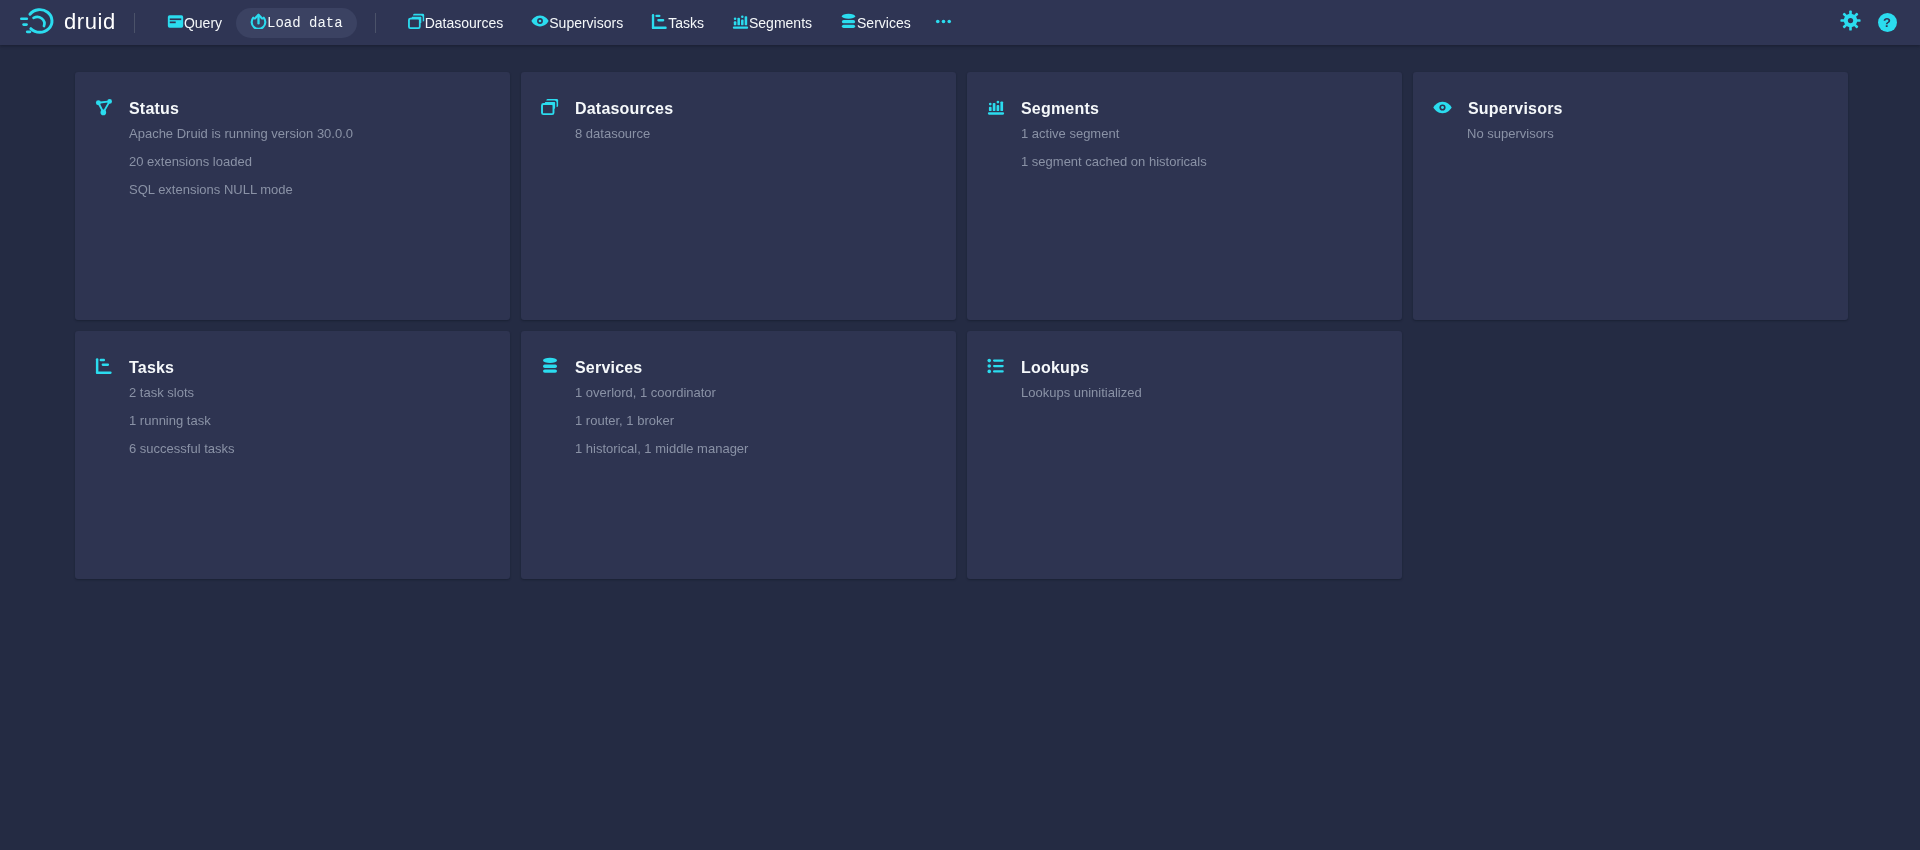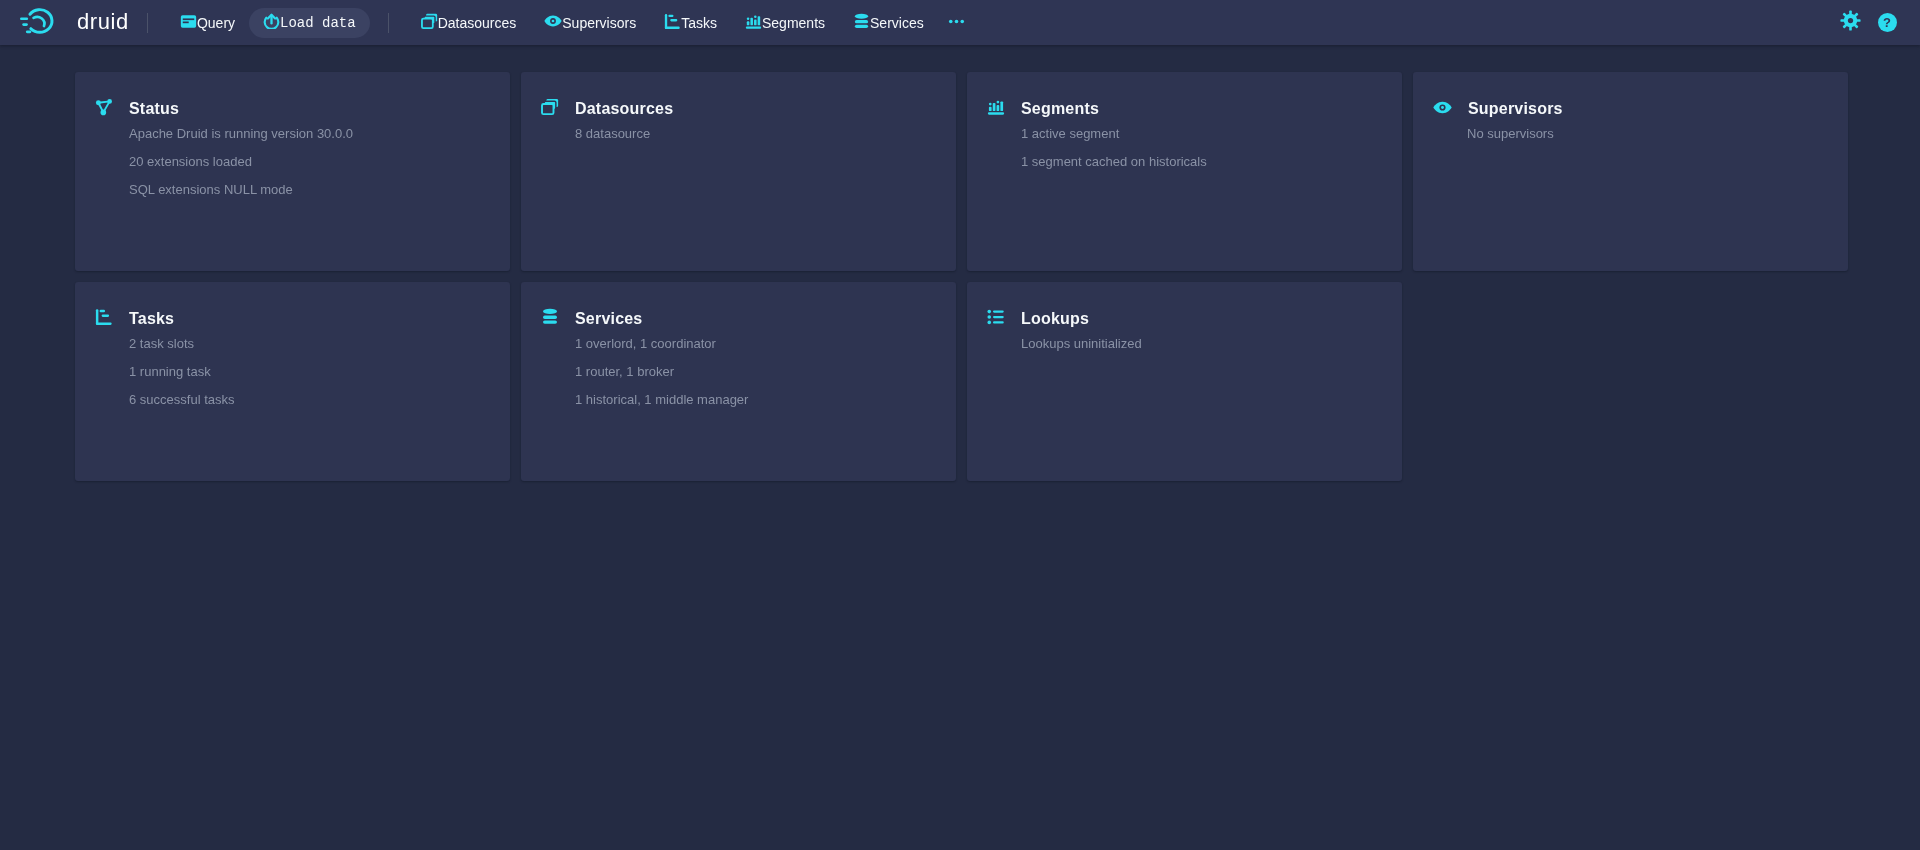--- a/index.html
+++ b/index.html
@@ -19,21 +19,21 @@
     font-family:"Liberation Sans",sans-serif;
     -webkit-font-smoothing:antialiased;
   }
   
   .navbar{
     height:45px;background:var(--navbar-bg);
     display:flex;align-items:center;padding:0 20px;
     box-shadow:0 1px 3px rgba(10,14,26,.45);
     position:relative;z-index:5;
   }
-  .brand{display:flex;align-items:center;gap:19px;cursor:pointer;}
+  .brand{display:flex;align-items:center;gap:6px;cursor:pointer;}
   .brand-logo{color:var(--accent);display:block;}
   .brand-name{color:#fff;font-size:22px;letter-spacing:.6px;font-weight:400;line-height:1;padding-bottom:2px;}
   .nav-divider{width:1px;height:20px;background:var(--divider);margin:0 18px;flex:none;}
   .nav-items{display:flex;align-items:center;}
   .nav-item{
     display:flex;align-items:center;gap:0;
     color:var(--text-primary);font-size:14px;
     padding:0 14px;height:30px;border-radius:15px;cursor:pointer;white-space:nowrap;
   }
   .nav-item.active{background:var(--pill-bg);font-family:Liberation Mono, monospace;}
@@ -42,21 +42,21 @@
   .icon-btn{width:26px;height:26px;display:flex;align-items:center;justify-content:center;cursor:pointer;border-radius:3px;}
   .help-badge{
     width:19px;height:19px;border-radius:50%;background:var(--accent);
     color:var(--navbar-bg);font-size:13px;font-weight:700;
     display:flex;align-items:center;justify-content:center;line-height:1;
   }
   
   .main{padding:27px 0 0 75px;}
   .grid{display:grid;grid-template-columns:repeat(4,435px);gap:11px;}
   .card{
-    background:var(--card-bg);height:199px;border-radius:3px;
+    background:var(--card-bg);height:248px;border-radius:3px;
     padding:27px 20px 0 20px;cursor:pointer;
     box-shadow:0 1px 2px rgba(10,14,26,.35);
   }
   .card-head{display:flex;align-items:center;gap:16px;height:20px;}
   .card-icon{color:var(--accent);flex:none;display:block;}
   .card-title{font-size:16px;font-weight:700;color:var(--text-primary);letter-spacing:.2px;}
   .card-body{margin:7px 0 0 34px;}
   .card-body p{font-size:13px;line-height:15px;color:var(--text-secondary);margin:0 0 13px;}
 </style>
 </head>

